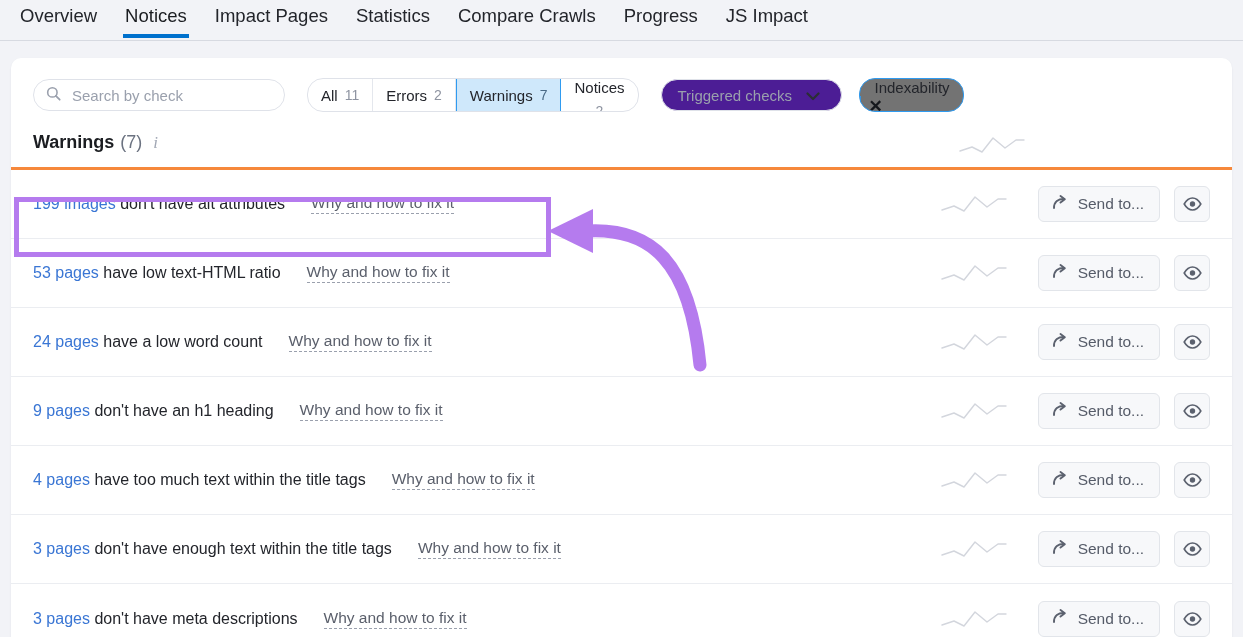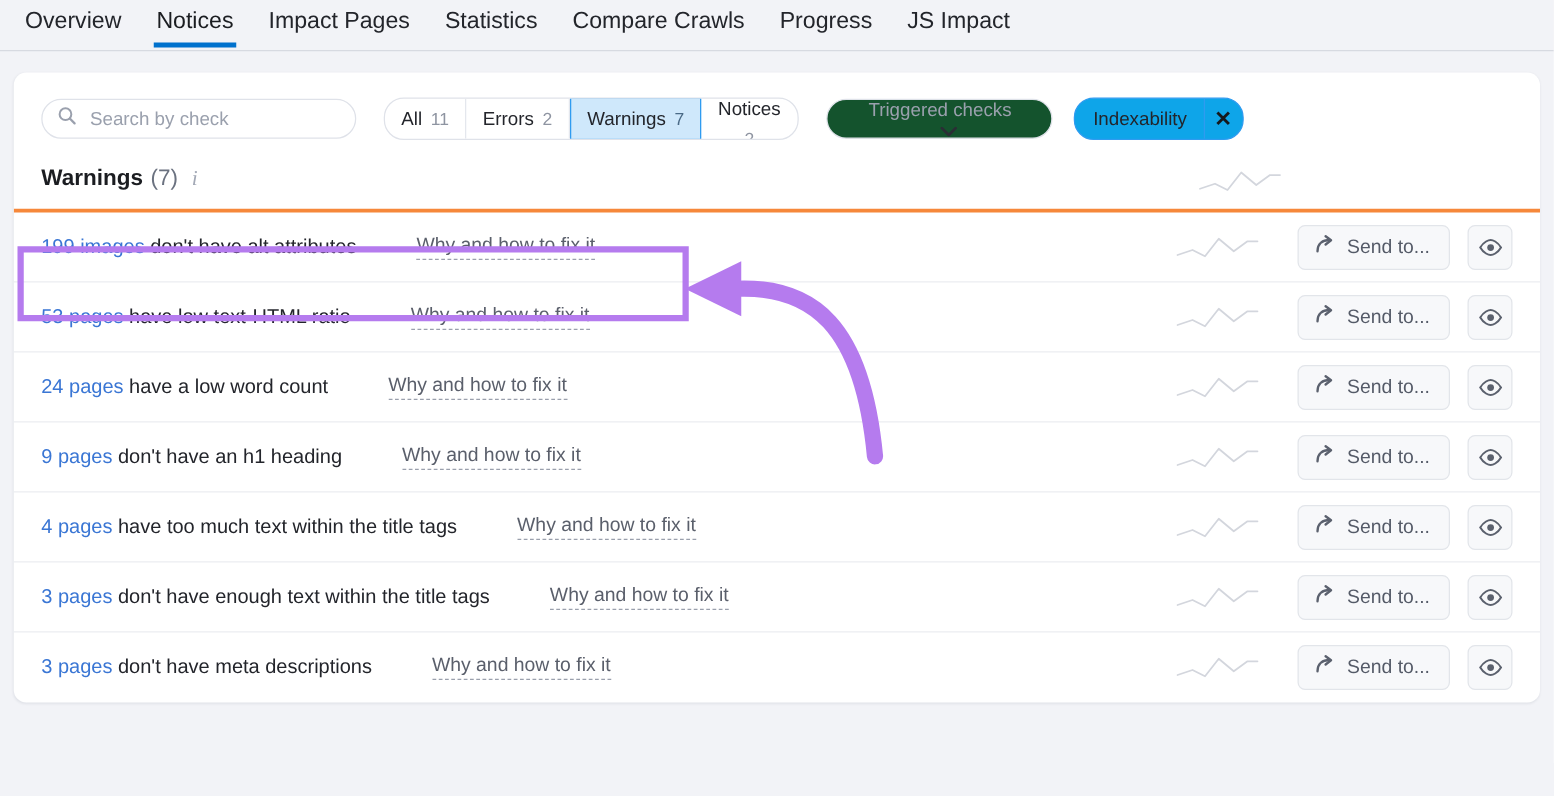--- a/index.html
+++ b/index.html
@@ -129,39 +129,38 @@
   .seg-item.selected .cnt { color: #4a6a86; }
 
   .dropdown {
     height: 32px;
     min-width: 181px;
     border: 1px solid #dfe2e9;
     border-radius: 16px;
     margin-left: 22px;
     display: flex;
     align-items: center;
-    justify-content: space-between;
     padding: 0 14px 0 16px;
     box-sizing: border-box;
     font-size: 15px;
     color: #9aa0ad;
     cursor: pointer;
-    background: #14532d;
-    flex-direction: column;
+    background: #4c1d95;
   }
   .chip {
     height: 32px;
     margin-left: 17px;
     display: flex;
     align-items: stretch;
     border: 1px solid #2f9bf0;
     border-radius: 16px;
-    background: #0ea5e9;
+    background: #737373;
     overflow: hidden;
     cursor: pointer;
+    flex-direction: column;
   }
   .chip-label {
     display: flex;
     align-items: center;
     padding: 0 13px 0 15px;
     font-size: 15px;
     color: #23252b;
     white-space: nowrap;
   }
   .chip-x {
@@ -207,28 +206,27 @@
     top: 4px;
   }
   .orange-rule {
     height: 3px;
     background: #f6883b;
     width: 100%;
   }
 
   
   .row {
-    height: 56px;
+    height: 69px;
     display: flex;
     align-items: center;
     border-bottom: 1px solid #ebedf1;
     position: relative;
     padding: 0 22px 0 22px;
     box-sizing: border-box;
-    gap: 22px;
   }
   .row:last-child { border-bottom: none; }
   .row-text {
     font-size: 16px;
     color: #23252b;
     white-space: nowrap;
   }
   .row-count {
     color: #3a76d4;
     cursor: pointer;

